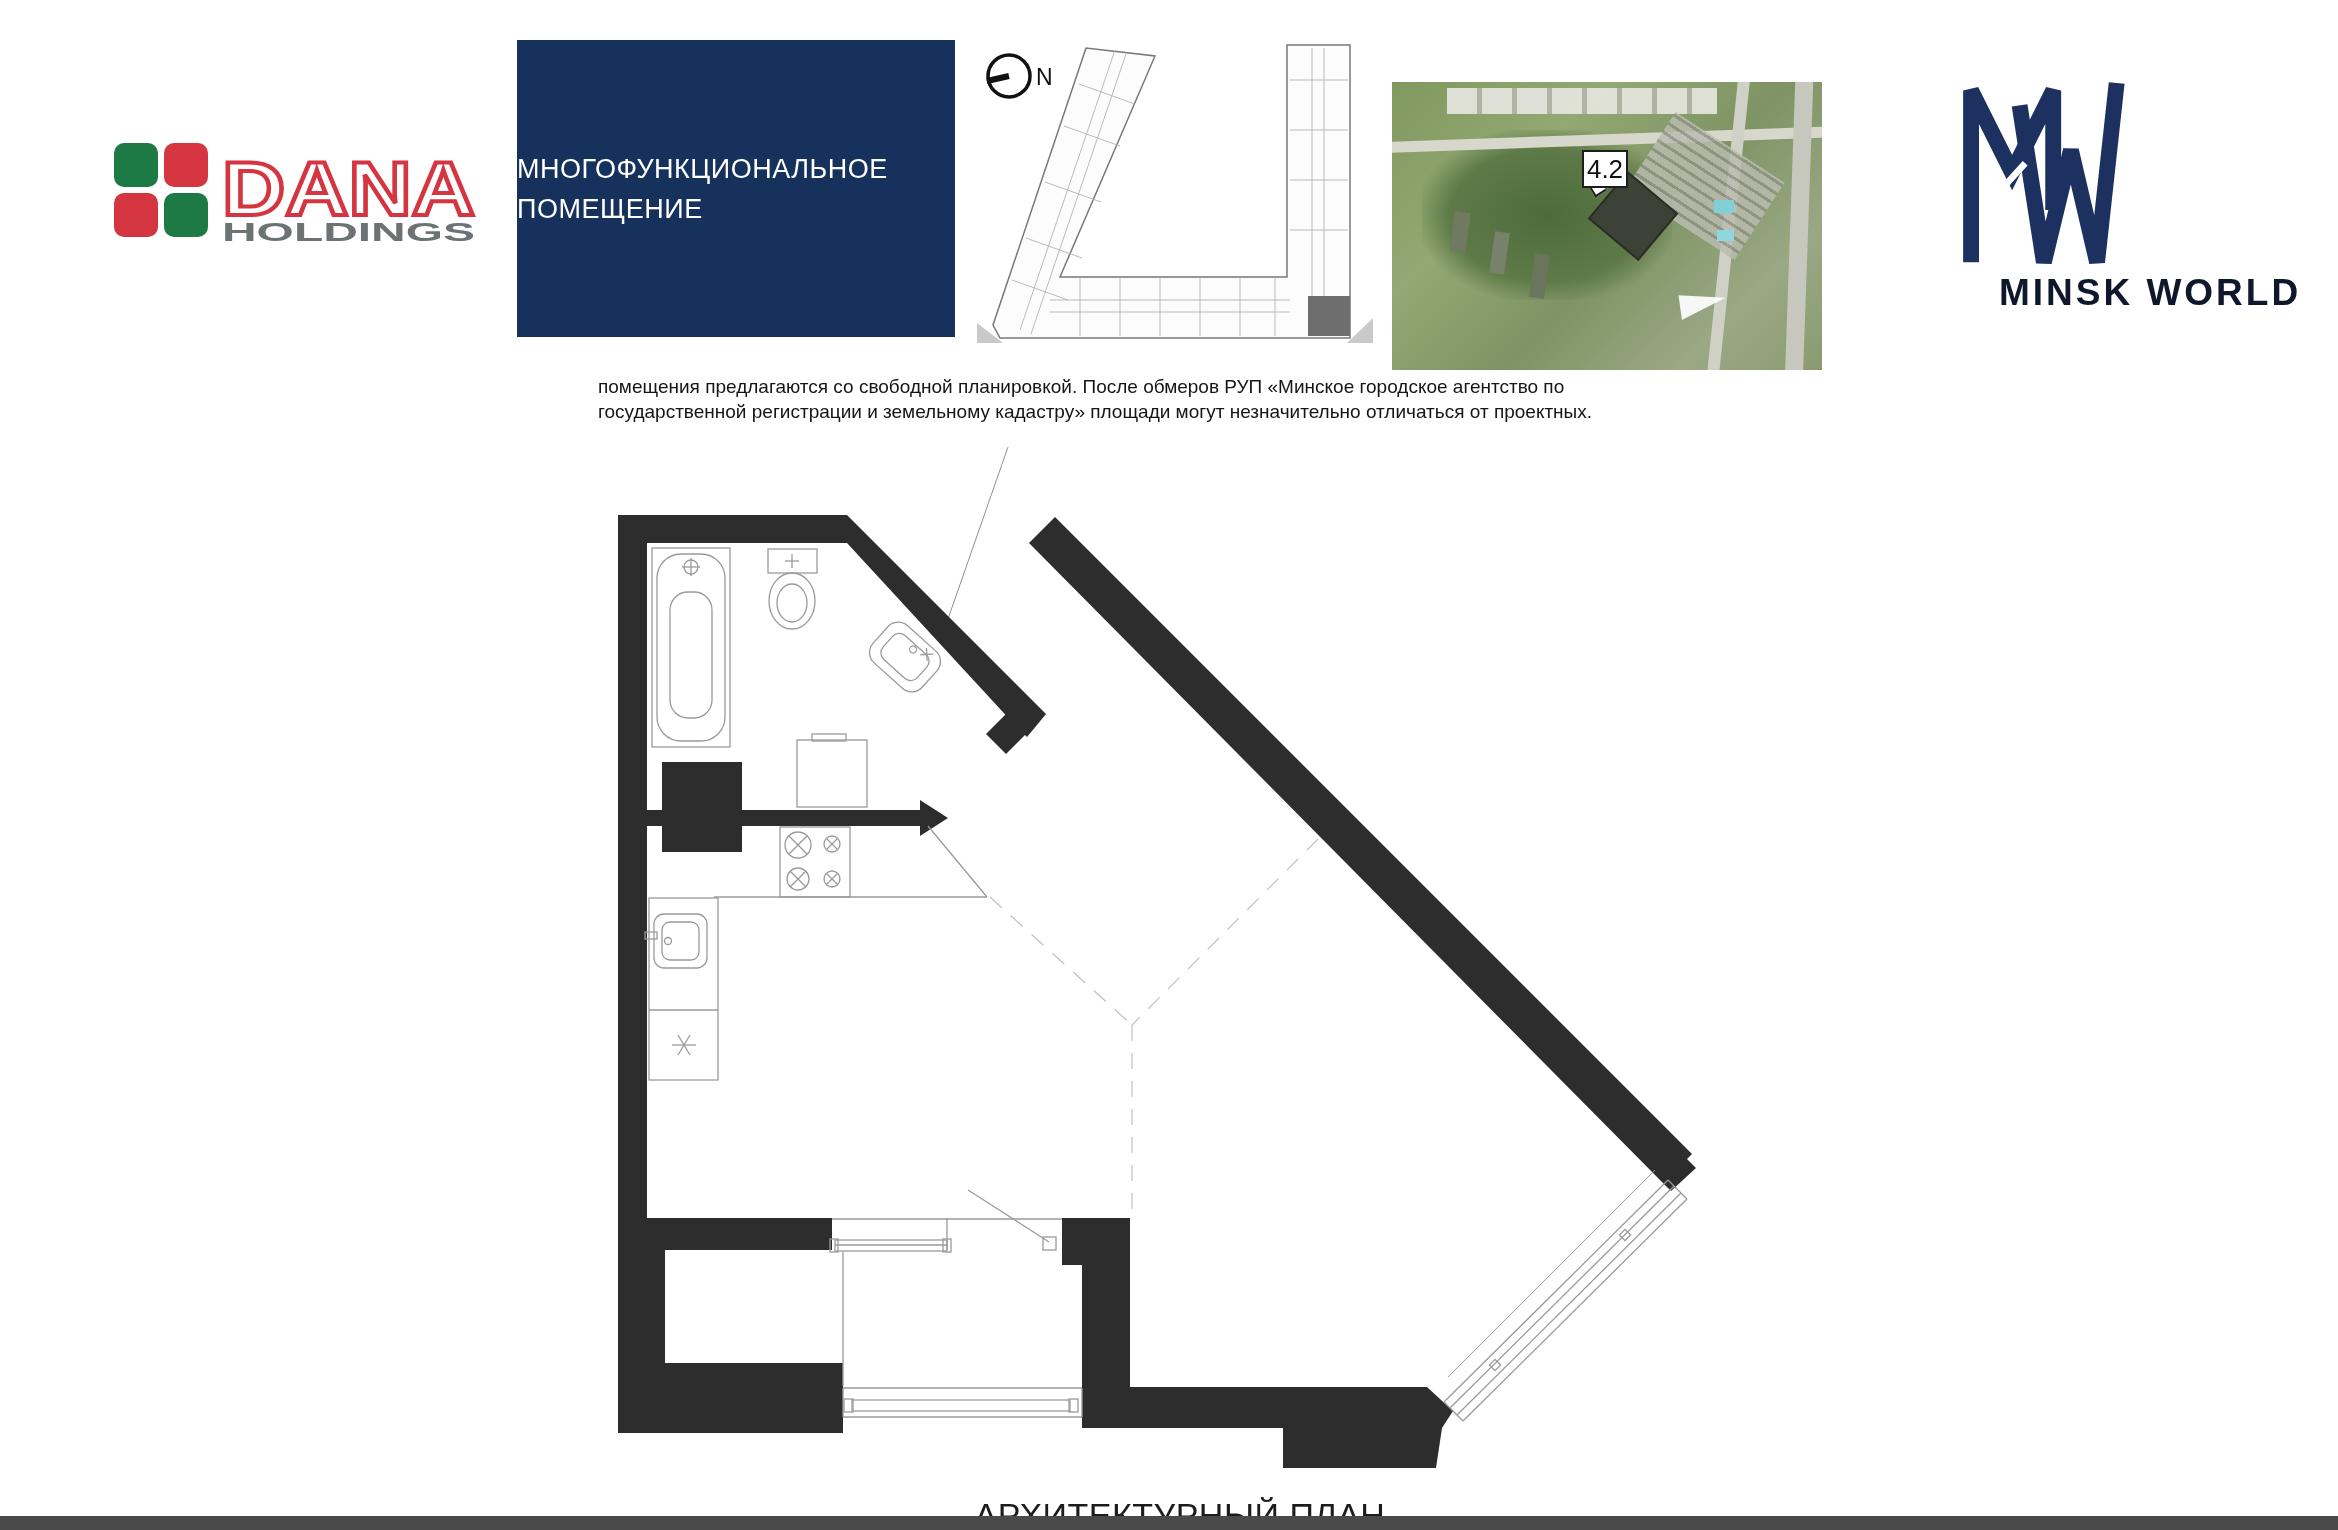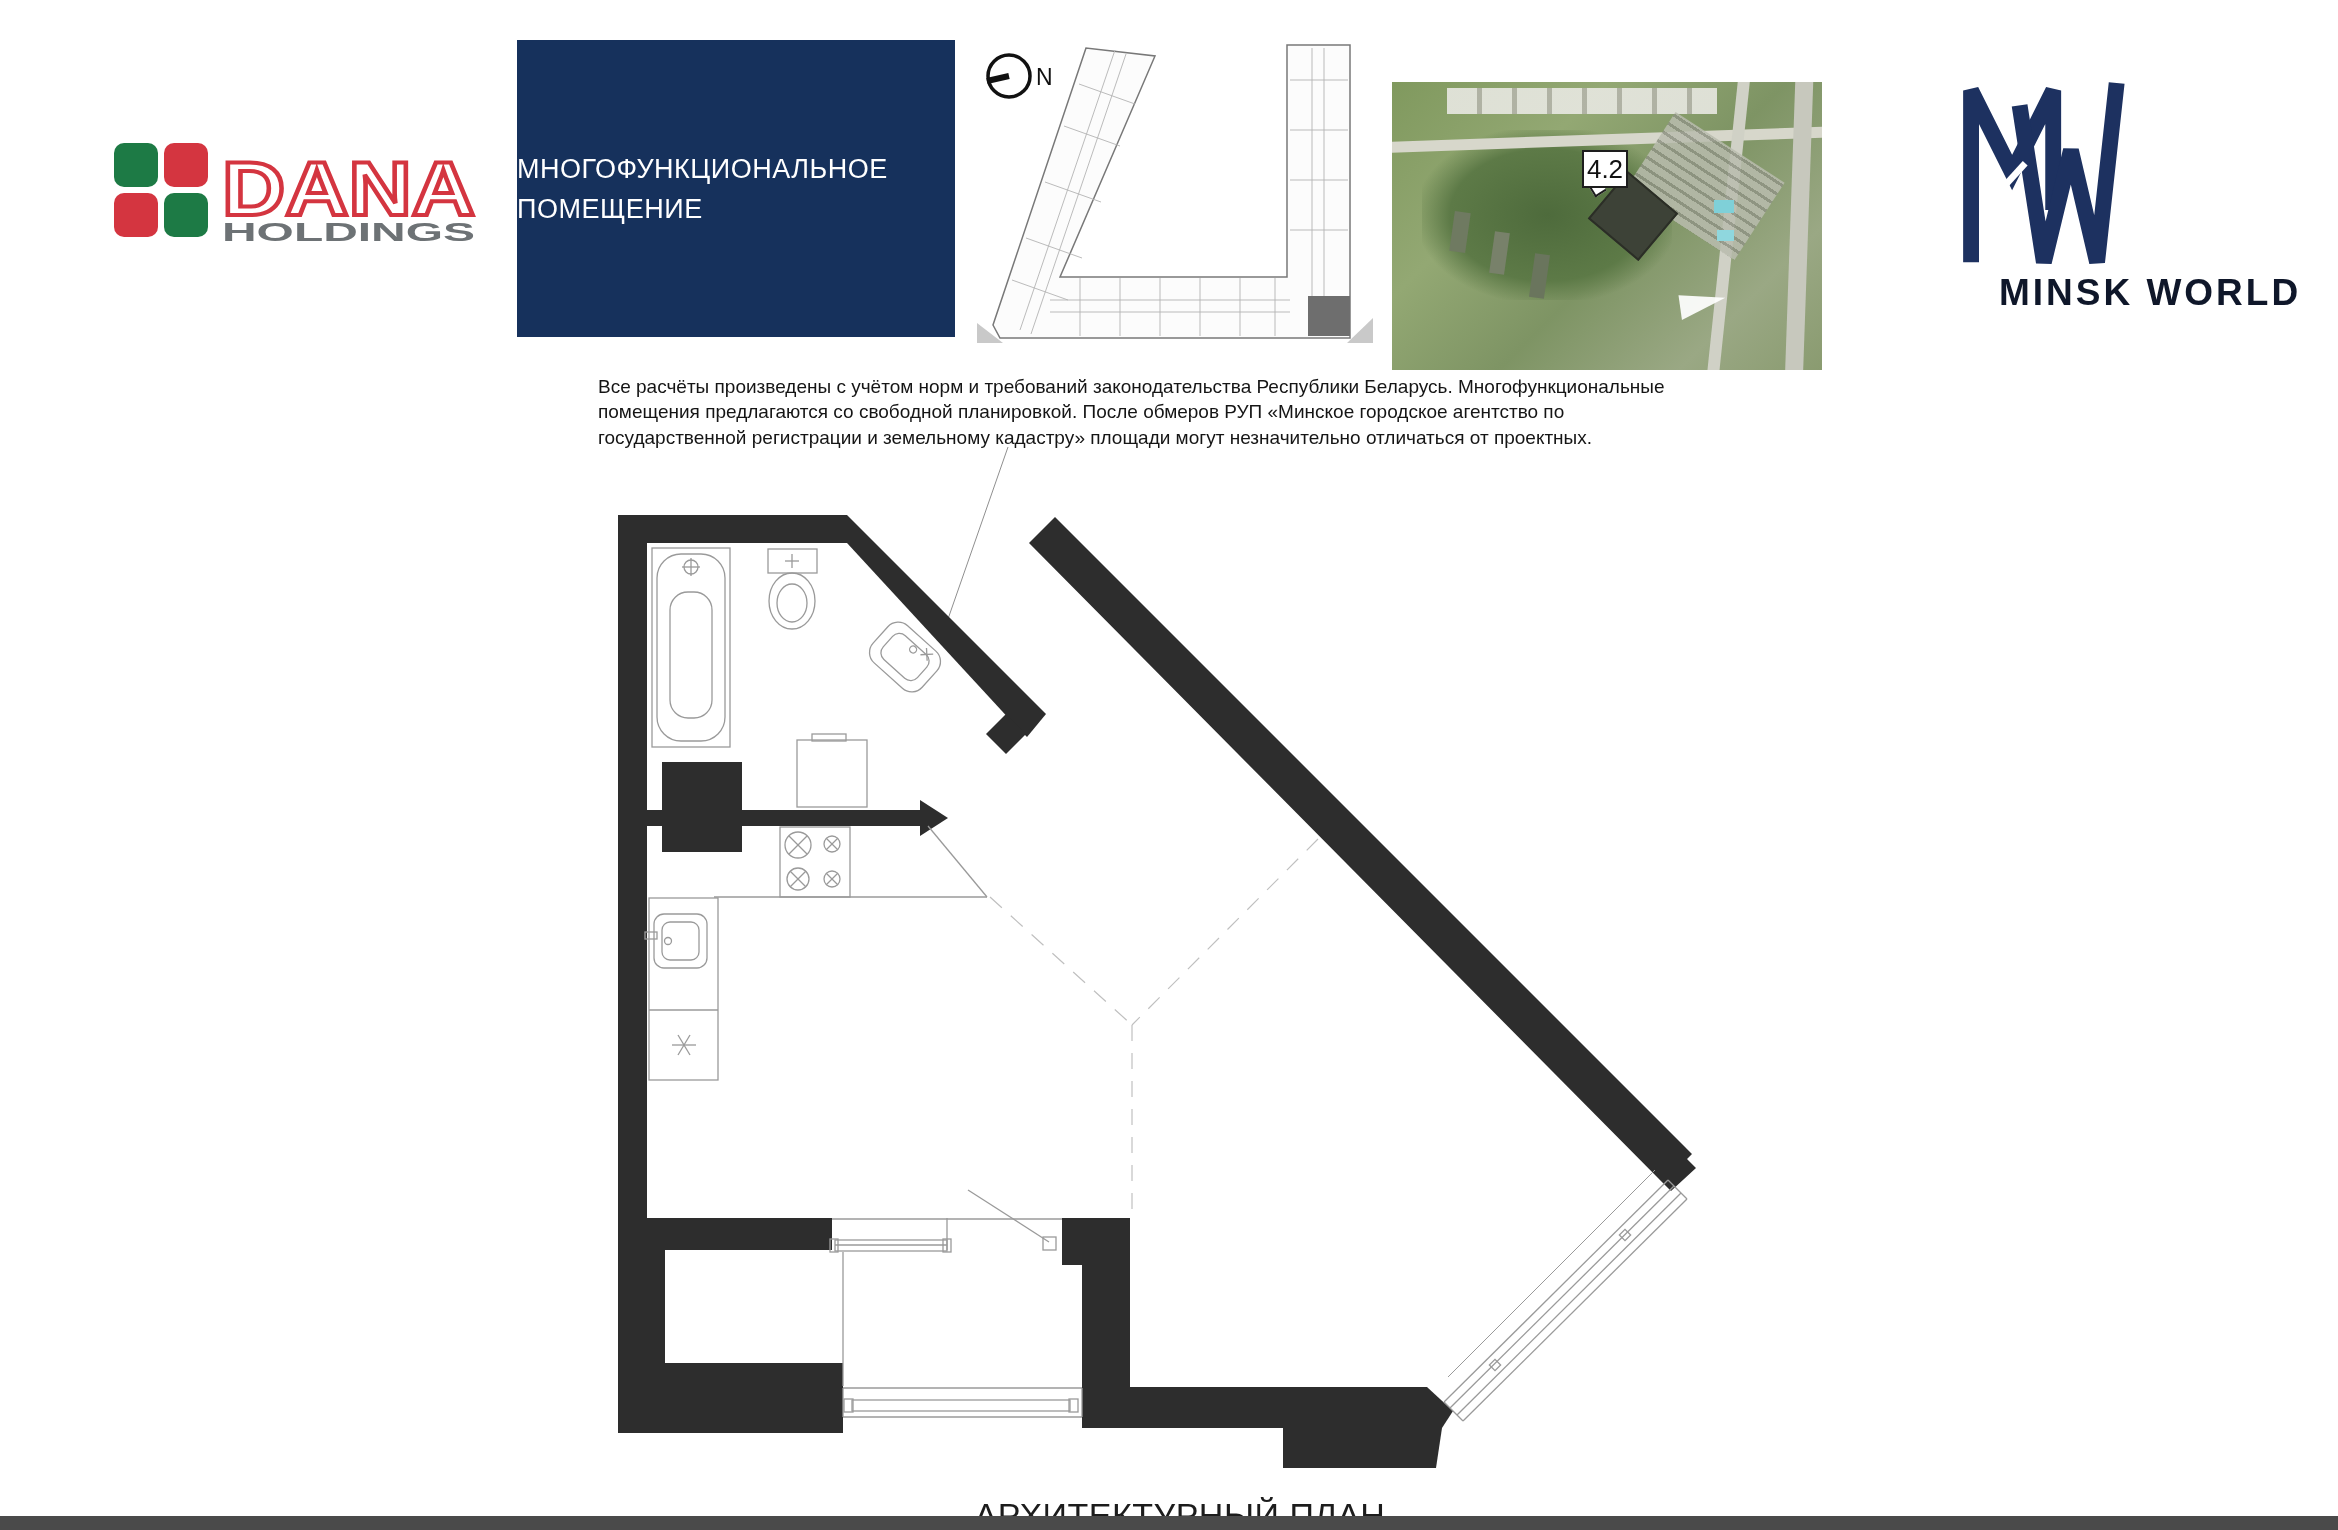--- a/index.html
+++ b/index.html
@@ -137,21 +137,20 @@
     <path d="M66,40 L92,208 L121,88 L149,208 L170,16"></path>
   </g>
   <g stroke="#ffffff" stroke-width="7">
     <line x1="30" y1="148" x2="72" y2="102"></line>
     <line x1="118" y1="74" x2="154" y2="36"></line>
   </g>
 </svg>
 <div class="abs" id="mw-wordmark">MINSK WORLD</div>
 
 <div class="abs" id="note">
-  <div>Все расчёты произведены с учётом норм и требований законодательства Республики Беларусь. Многофункциональные</div>
   <div>помещения предлагаются со свободной планировкой. После обмеров РУП «Минское городское агентство по</div>
   <div>государственной регистрации и земельному кадастру» площади могут незначительно отличаться от проектных.</div>
 </div>
 
 <svg class="abs" style="left:590px;top:430px;" width="1170" height="1070" viewBox="590 430 1170 1070">
 
   <line x1="1008" y1="447" x2="941" y2="639" stroke="#8f8f8f" stroke-width="1"></line>
 
   <g fill="#2d2d2d" stroke="none">
     <rect x="618" y="515" width="29" height="750"></rect>

